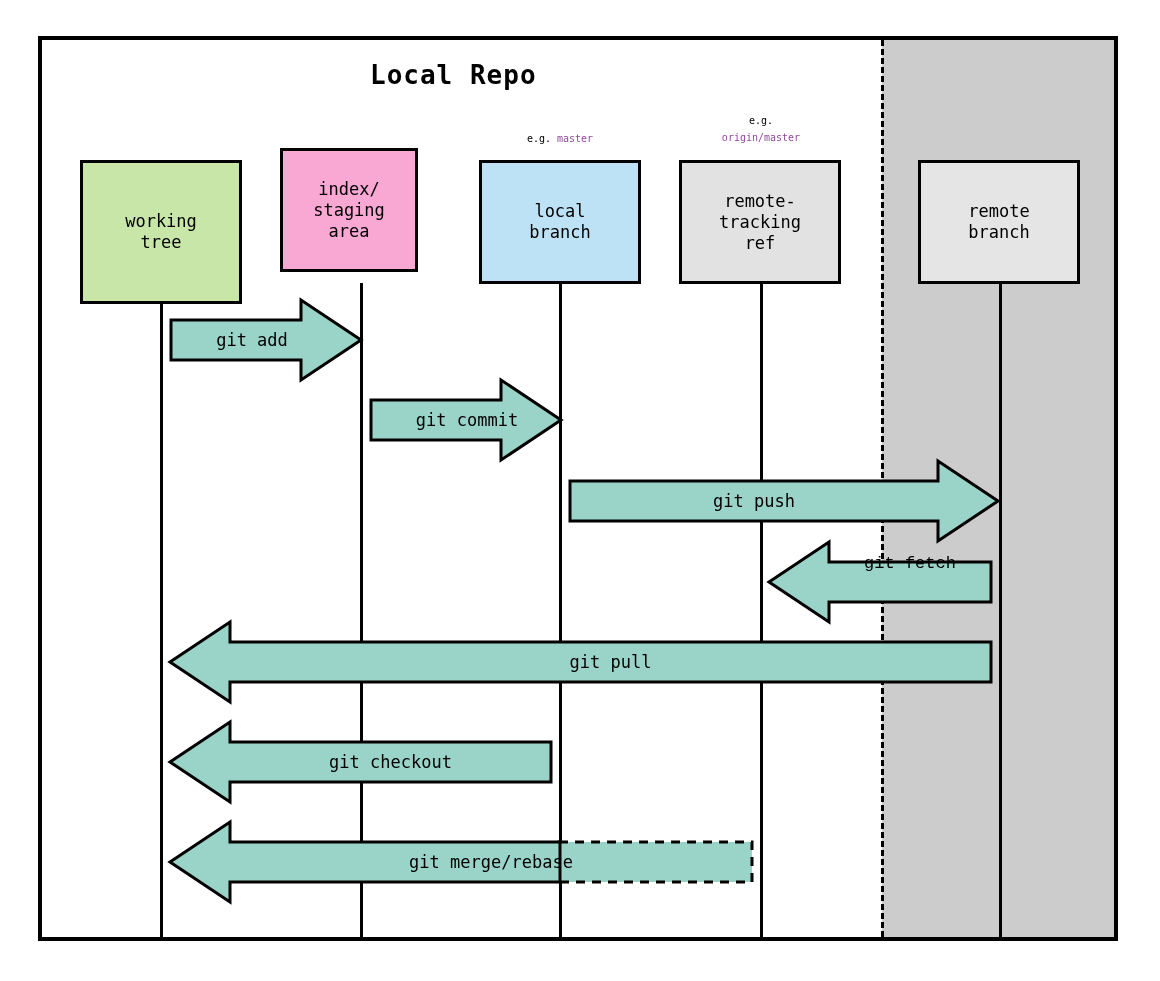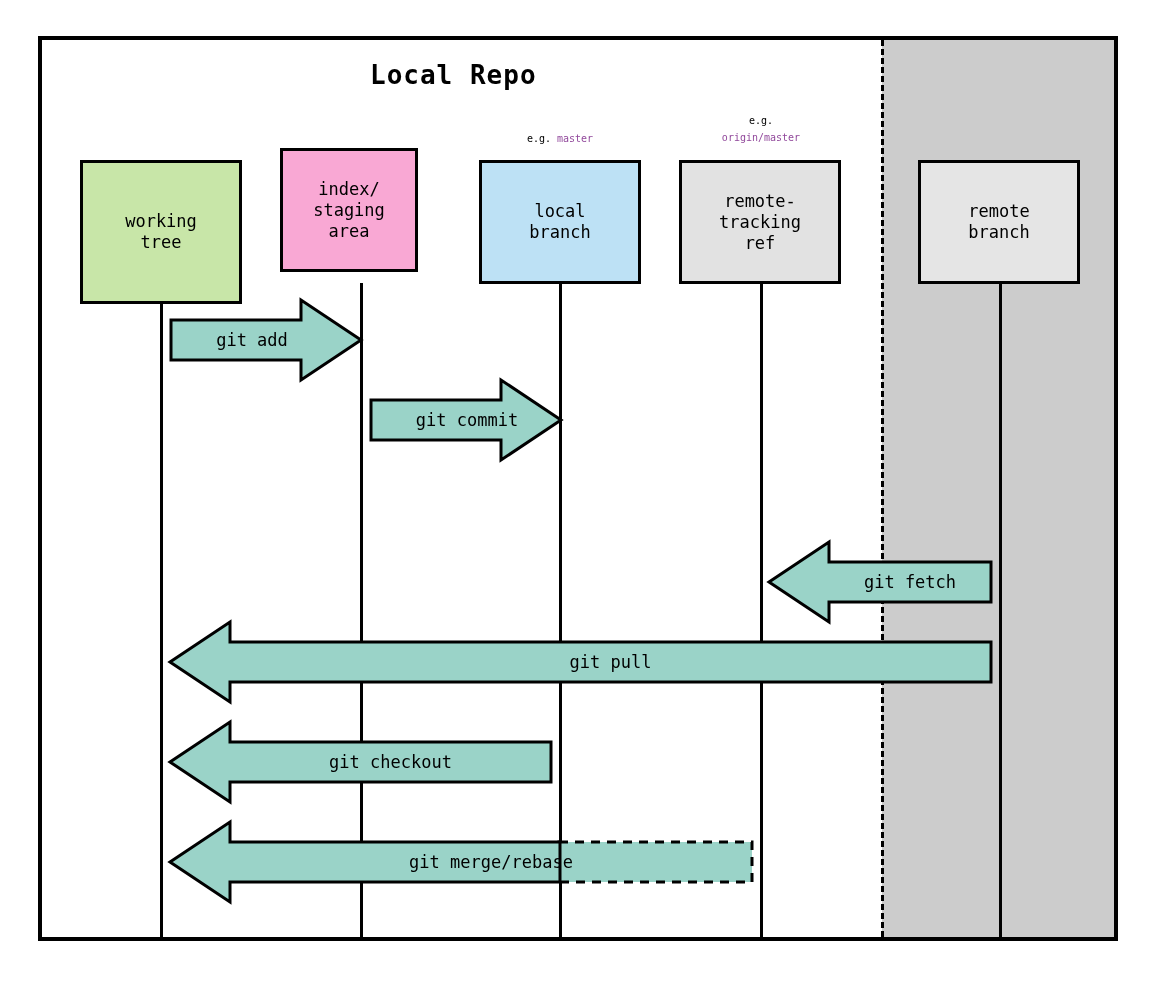--- a/index.html
+++ b/index.html
@@ -170,26 +170,32 @@
     <div class="arrow-label" style="left:3px; top:33px; width:130px;margin-left:16px;">git add</div>
   </div>
 
   <div class="arrow" style="left:368px; top:377px;">
     <svg width="200" height="86" viewBox="0 0 200 86">
       <path d="M3,23 L133,23 L133,3 L193,43 L133,83 L133,63 L3,63 Z" fill="#9ad3c8" stroke="#000000" stroke-width="3" stroke-linejoin="miter"></path>
     </svg>
     <div class="arrow-label" style="left:7px; top:33px; width:130px;padding-left:27px;">git commit</div>
   </div>
 
+  <div class="arrow" style="left:567px; top:458px;">
+    <svg width="438" height="86" viewBox="0 0 438 86">
+      <path d="M3,23 L371,23 L371,3 L431,43 L371,83 L371,63 L3,63 Z" fill="#9ad3c8" stroke="#000000" stroke-width="3" stroke-linejoin="miter"></path>
+    </svg>
+    <div class="arrow-label" style="left:3px; top:33px; width:368px;">git push</div>
+  </div>
 
   <div class="arrow" style="left:766px; top:539px;">
     <svg width="228" height="86" viewBox="0 0 228 86">
       <path d="M225,23 L63,23 L63,3 L3,43 L63,83 L63,63 L225,63 Z" fill="#9ad3c8" stroke="#000000" stroke-width="3" stroke-linejoin="miter"></path>
     </svg>
-    <div class="arrow-label" style="left:63px; top:33px; width:162px;">git fetch</div>
+    <div class="arrow-label" style="left:63px; top:15px; width:162px;font-family:Liberation Mono, monospace;">git fetch</div>
   </div>
 
   <div class="arrow" style="left:167px; top:619px;">
     <svg width="827" height="86" viewBox="0 0 827 86">
       <path d="M824,23 L63,23 L63,3 L3,43 L63,83 L63,63 L824,63 Z" fill="#9ad3c8" stroke="#000000" stroke-width="3" stroke-linejoin="miter"></path>
     </svg>
     <div class="arrow-label" style="left:63px; top:33px; width:761px;">git pull</div>
   </div>
 
   <div class="arrow" style="left:167px; top:719px;">

